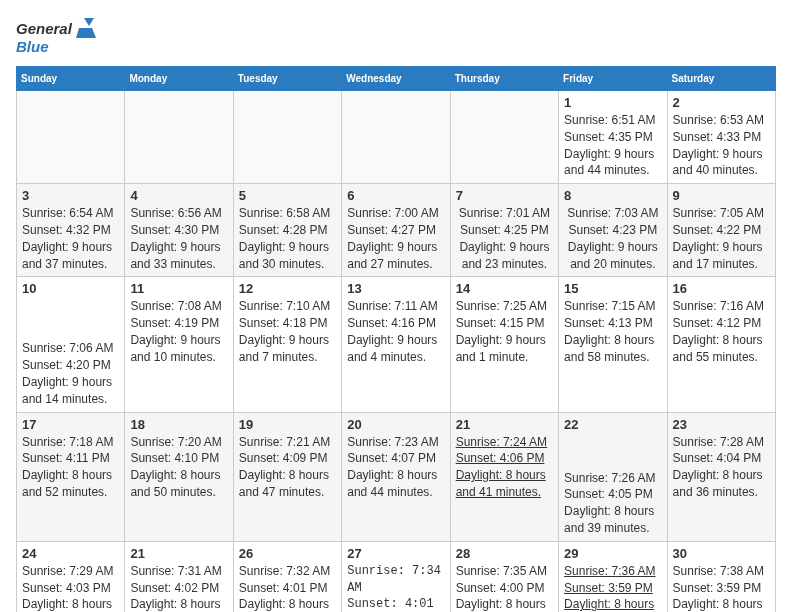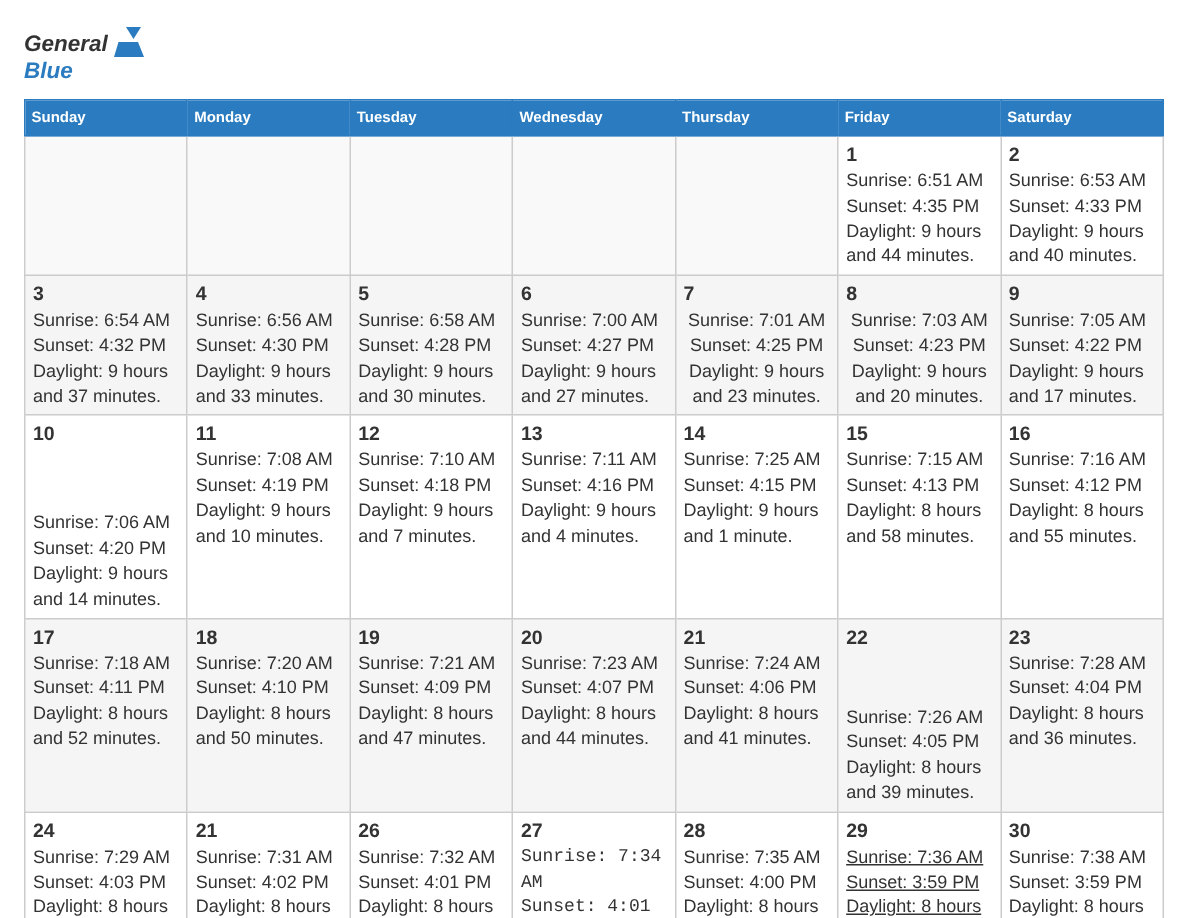--- a/index.html
+++ b/index.html
@@ -252,21 +252,21 @@
         </td>
         <td>
           <div class="day-num">20</div>
           <div class="day-info" style="white-space: pre-line;">Sunrise: 7:23 AM
 Sunset: 4:07 PM
 Daylight: 8 hours
 and 44 minutes.</div>
         </td>
         <td>
           <div class="day-num">21</div>
-          <div class="day-info" style="white-space: pre-line;">Sunrise: 7:24 AM
+          <div class="day-info" style="white-space: pre-line; text-decoration: underline;">Sunrise: 7:24 AM
 Sunset: 4:06 PM
 Daylight: 8 hours
 and 41 minutes.</div>
         </td>
         <td>
           <div class="day-num">22</div>
           <div class="day-info" style="white-space: pre-line; margin-top: 38px;">Sunrise: 7:26 AM
 Sunset: 4:05 PM
 Daylight: 8 hours
 and 39 minutes.</div>

